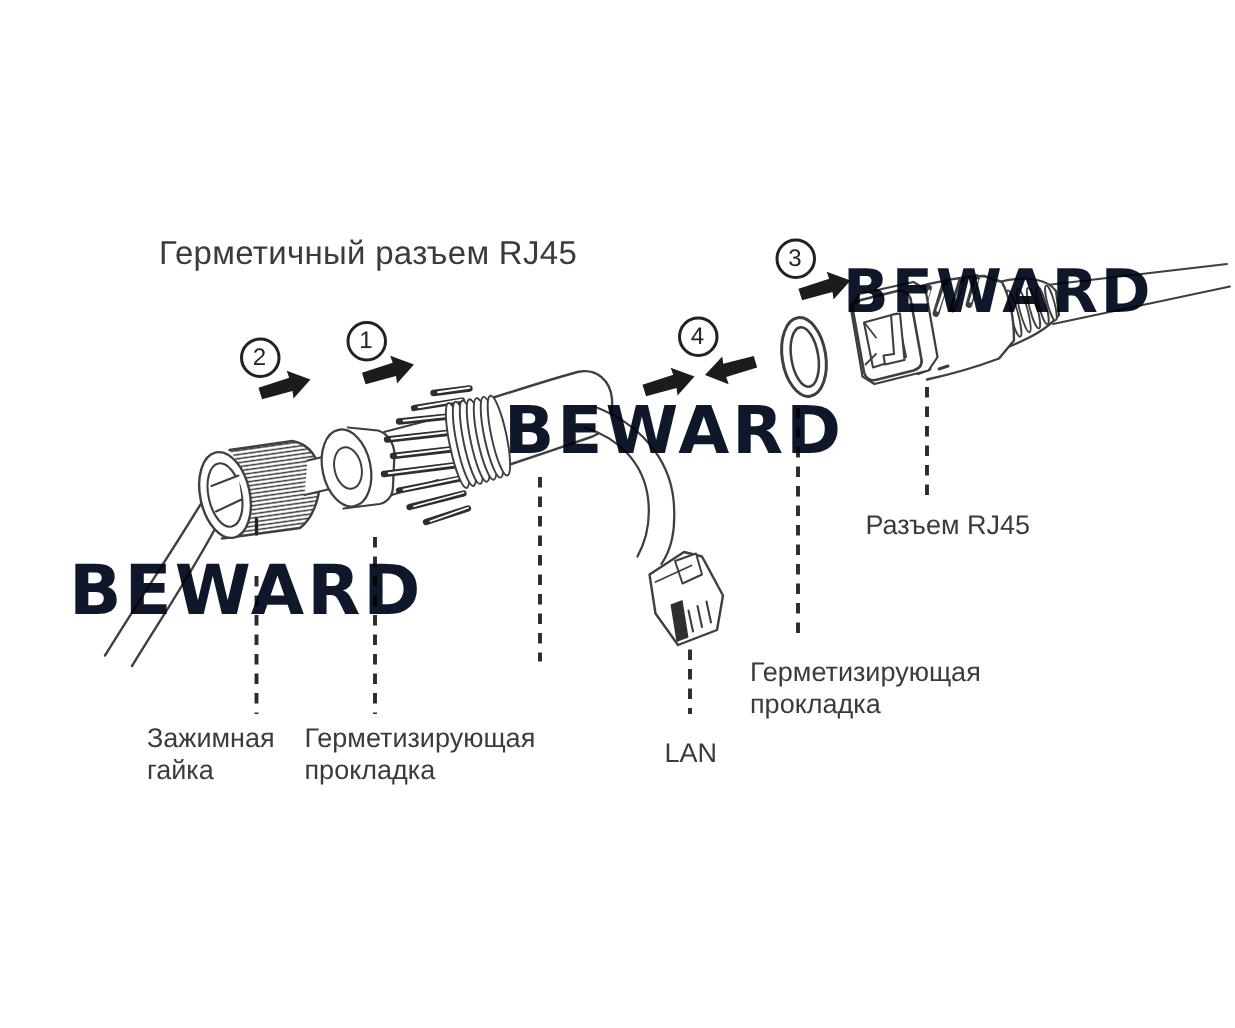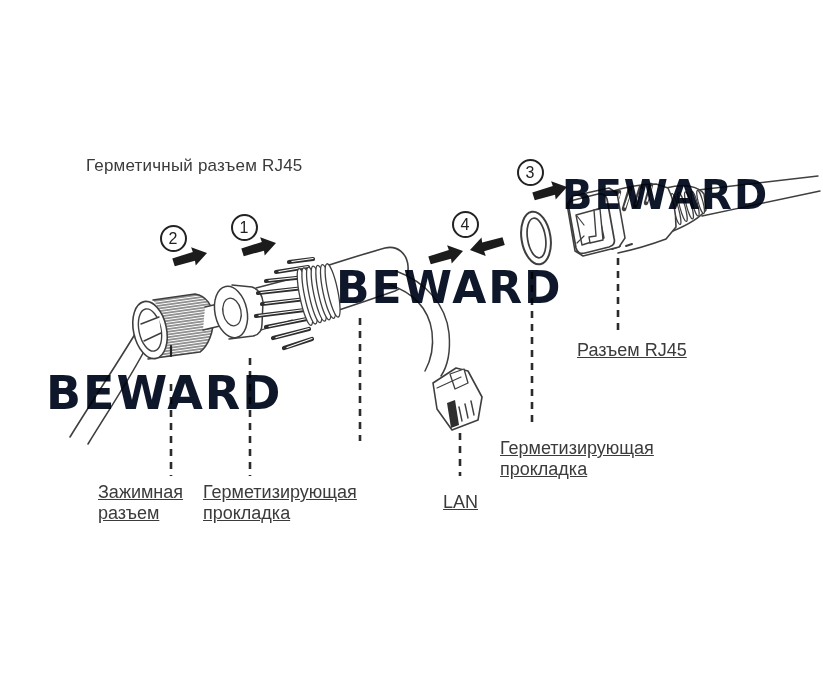--- a/index.html
+++ b/index.html
@@ -7,22 +7,22 @@
     position:relative;width:823px;height:685px;background:#fff;overflow:hidden;
     font-family:"Liberation Sans", sans-serif;
   }
   #stage svg{position:absolute;left:0;top:0;z-index:1;}
   .wm{
     position:absolute;z-index:2;mix-blend-mode:multiply;
     color:#0f172a;font-weight:800;letter-spacing:2px;
     font-family:"DejaVu Sans", sans-serif;white-space:nowrap;user-select:none;
   }
   .txt{position:absolute;z-index:3;color:#3b3b3b;}
-  .title{font-size:17px;font-weight:500;letter-spacing:.2px;}
-  .lbl{font-size:18px;line-height:21px;white-space:pre-line;text-decoration:underline;}
+  .title{font-size:22px;font-weight:500;letter-spacing:.2px;margin-left:20px;}
+  .lbl{font-size:18px;line-height:21px;white-space:pre-line;}
   .stepc{
     position:absolute;z-index:3;width:27px;height:27px;border:2px solid #222;
     border-radius:50%;background:#fff;box-sizing:border-box;
     font-size:16px;color:#222;text-align:center;line-height:23px;
   }
 </style>
 </head>
 <body>
 
 <div id="stage">
@@ -199,21 +199,21 @@
   <div class="wm" style="left:562px;top:172px;font-size:40px;">BEWARD</div>
 
   <div class="txt title" style="left:86px;top:156px;">Герметичный разъем RJ45</div>
 
   <div class="stepc" style="left:230.5px;top:213.5px;">1</div>
   <div class="stepc" style="left:159.5px;top:224.5px;">2</div>
   <div class="stepc" style="left:516.5px;top:158.5px;">3</div>
   <div class="stepc" style="left:451.5px;top:210.5px;">4</div>
 
   <div class="txt lbl" style="left:98px;top:482px;">Зажимная
-разъем</div>
+гайка</div>
   <div class="txt lbl" style="left:203px;top:482px;">Герметизирующая
 прокладка</div>
   <div class="txt lbl" style="left:443px;top:492px;">LAN</div>
   <div class="txt lbl" style="left:500px;top:438px;">Герметизирующая
 прокладка</div>
   <div class="txt lbl" style="left:577px;top:340px;">Разъем RJ45</div>
 
 </div>
 
 </body></html>

